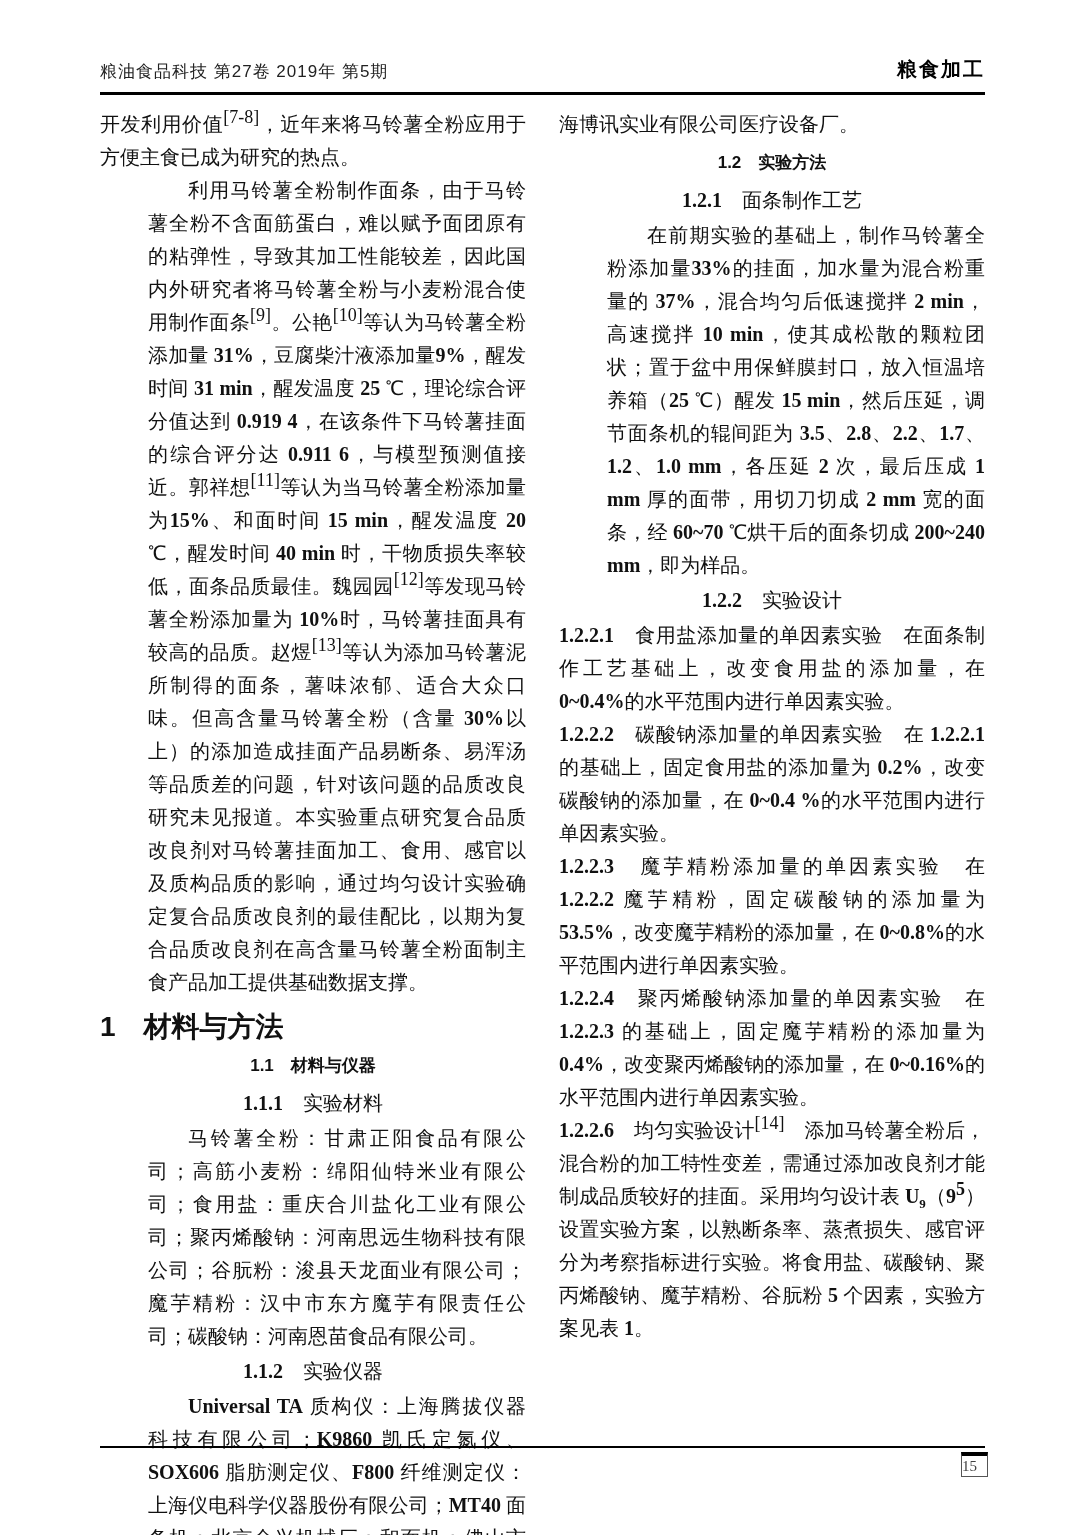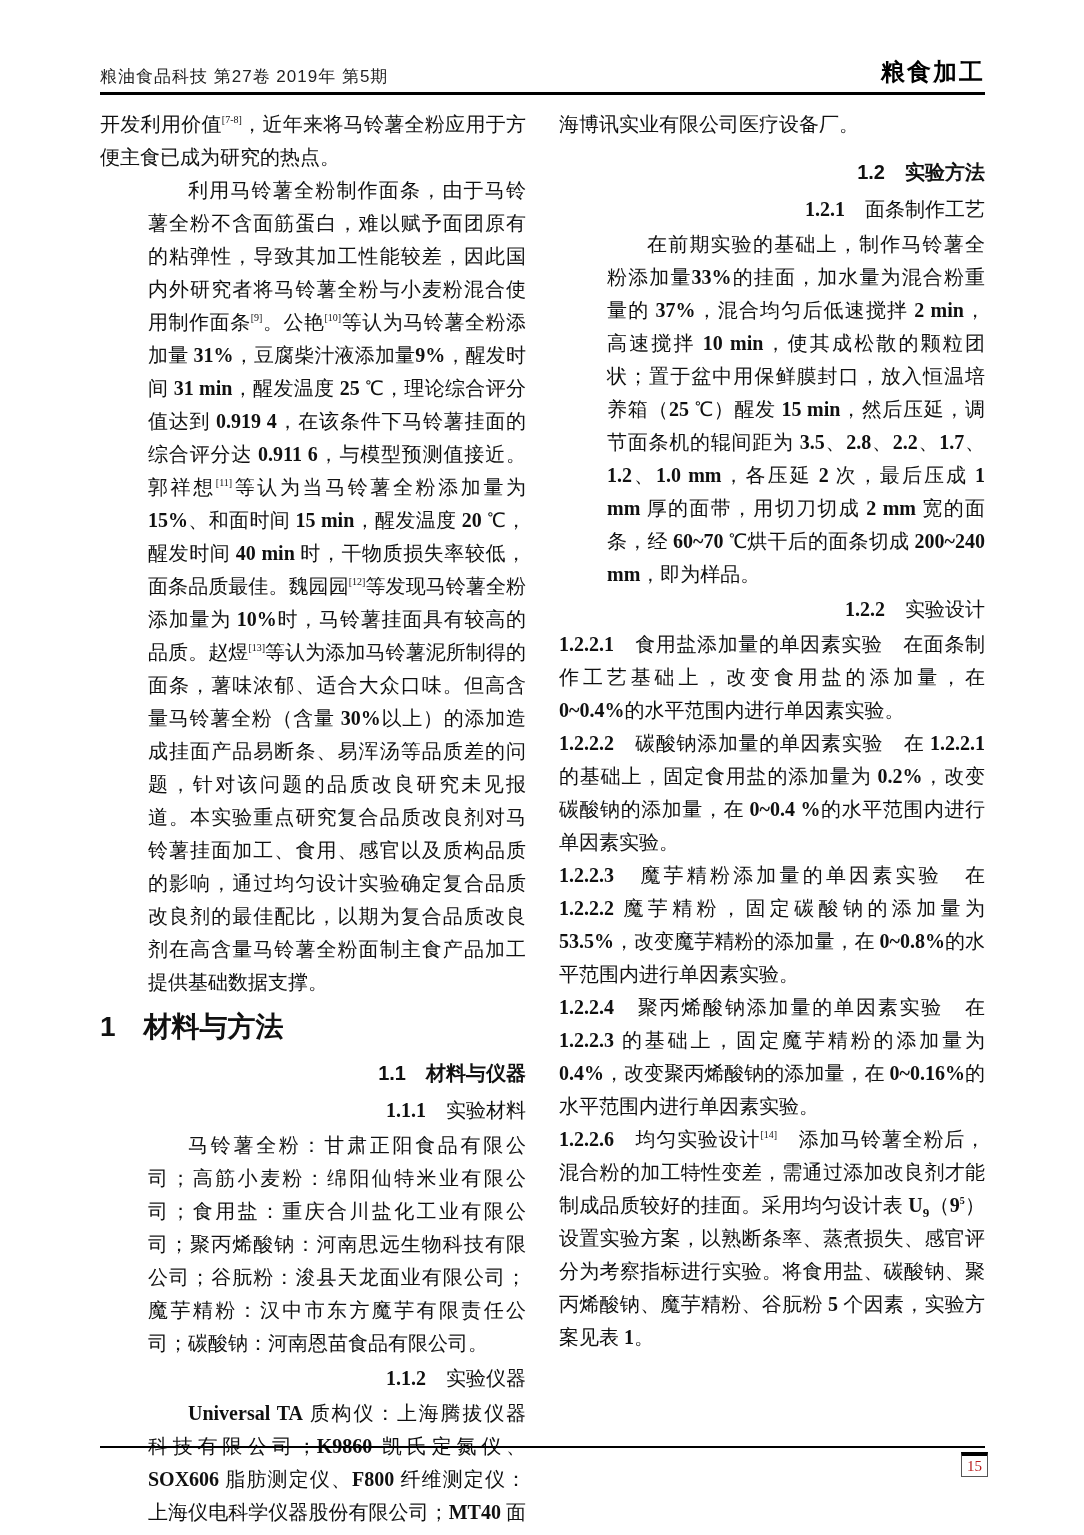--- a/index.html
+++ b/index.html
@@ -14,55 +14,55 @@
   .header-row{
     position:absolute;left:100px;top:56px;width:885px;
     display:flex;justify-content:space-between;align-items:flex-end;
   }
   .journal-info{
     font-family:"Liberation Sans", sans-serif;
     font-size:17px;letter-spacing:1px;color:#222;
   }
   .section-label{
     font-family:"Liberation Sans", sans-serif;
-    font-weight:700;font-size:24px;color:#000;letter-spacing:2px;
+    font-weight:700;font-size:20px;color:#000;letter-spacing:2px;
   }
   .header-rule{
     position:absolute;left:100px;top:92px;width:885px;height:3px;background:#000;
   }
   .columns{
     position:absolute;left:100px;top:108px;width:885px;
     display:flex;gap:33px;
   }
   .column{width:426px;}
   .blk{
     margin:0;font-size:20px;line-height:33px;
     text-align:justify;text-justify:inter-character;
   }
   .body-indent{text-indent:2em;margin-left:48px;}
   .h1{
     font-family:"Liberation Sans", sans-serif;font-weight:700;
     font-size:28px;line-height:30px;margin:13px 0 10px;text-align:left;
   }
   .h2{
     font-family:"Liberation Sans", sans-serif;font-weight:700;
-    font-size:20px;line-height:28px;margin:17px 0 7px;text-align:right;
+    font-size:17px;line-height:28px;margin:8px 0 7px;text-align:center;
   }
-  .h3{margin:2px 0;text-align:right;}
-  .blk sup{font-size:10px;line-height:0;vertical-align:super;}
+  .h3{margin:2px 0;text-align:center;}
+  .blk sup{font-size:18px;line-height:0;vertical-align:super;}
   .blk sub{font-size:13px;line-height:0;vertical-align:sub;}
   .b{font-weight:700;}
   .footer-rule{
     position:absolute;left:100px;top:1446px;width:885px;height:2px;background:#000;
   }
   .page-number-box{
     position:absolute;left:961px;top:1452px;width:27px;height:25px;
     border:1px solid #555;border-top:4px solid #000;
     box-sizing:border-box;
-    text-align:center;font-size:15px;line-height:20px;color:#b91c1c;
+    text-align:left;font-size:15px;line-height:20px;color:#404040;
   }
 </style>
 </head>
 <body>
 
 <div class="page">
 
   <div class="header-row">
     <span class="journal-info">粮油食品科技 第27卷 2019年 第5期</span>
     <span class="section-label">粮食加工</span>

